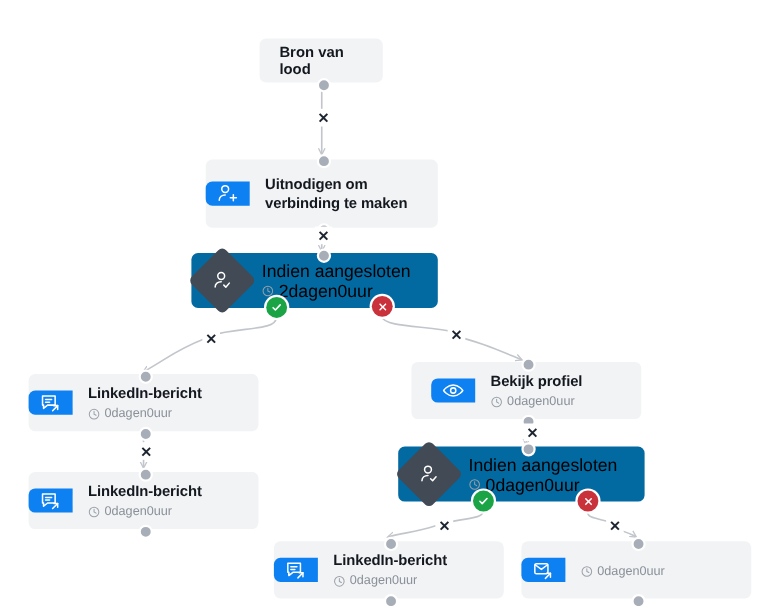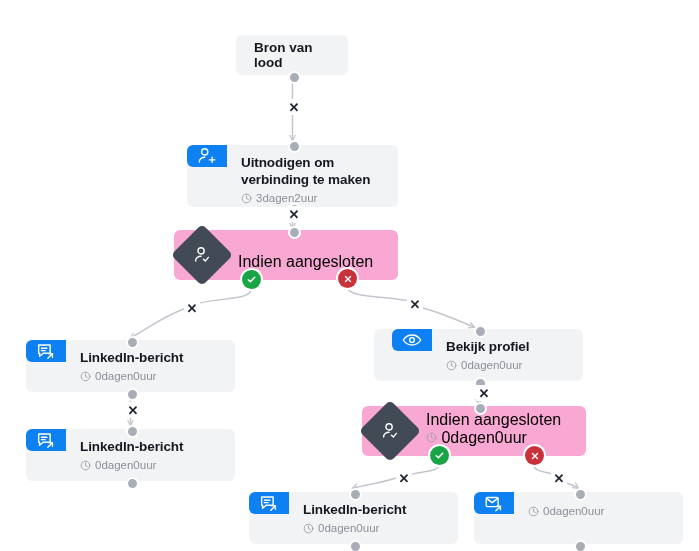--- a/index.html
+++ b/index.html
@@ -24,21 +24,21 @@
     top: 0;
     width: 699px;
     height: 551px;
     pointer-events: none;
   }
 
   
   .node {
     position: absolute;
     display: flex;
-    align-items: flex-start;
+    align-items: center;
     background: #f2f3f5;
     border-radius: 6px;
     box-sizing: border-box;
     z-index: 3;
   }
   .node.plain {
     justify-content: center;
     align-items: center;
   }
   .node .icon-panel {
@@ -86,27 +86,27 @@
     height: 40px;
     font-size: 13.5px;
     font-weight: bold;
     color: #14181f;
   }
 
   
   .diamond-node { z-index: 4; }
   .diamond-node .card {
     position: absolute;
-    background: #f9a8d4;
+    background: #0369a1;
     border-radius: 6px;
     box-sizing: border-box;
     padding: 9px 12px 9px 0;
     display: flex;
     flex-direction: column;
-    justify-content: flex-end;
+    justify-content: flex-start;
   }
   .diamond {
     position: absolute;
     width: 44px;
     height: 44px;
     background: #424a55;
     border-radius: 5px;
     transform: rotate(45deg);
     display: flex;
     align-items: center;
@@ -213,34 +213,34 @@
       <svg width="22" height="22" viewBox="0 0 24 24" fill="none" stroke="#ffffff" stroke-width="1.5" stroke-linecap="round" stroke-linejoin="round">
         <circle cx="9.5" cy="7.5" r="3.4"></circle>
         <path d="M3.6 18.5c0-3.3 2.7-5.2 5.9-5.2"></path>
         <path d="M17.6 13.2v6"></path>
           <path d="M14.6 16.2h6"></path>
       </svg>
     </div>
     <div class="body">
       <div class="title">Uitnodigen om
 verbinding te maken</div>
-      <div class="meta">
-        <svg width="11" height="11" viewBox="0 0 24 24" fill="none" stroke="#9aa0a8" stroke-width="2" stroke-linecap="round">
-          <circle cx="12" cy="12" r="9.5"></circle>
-            <path d="M12 6.5V12l4 2.2"></path>
-        </svg>
-        <span>3dagen2uur</span>
-      </div>
     </div>
   </div>
 
   <div class="diamond-node">
     <div class="card" style="left:174px; top:230px; width:224px; height:50px;">
       <div style="padding-left:64px;">
         <div class="title">Indien aangesloten</div>
+        <div class="meta">
+          <svg width="11" height="11" viewBox="0 0 24 24" fill="none" stroke="#9aa0a8" stroke-width="2" stroke-linecap="round">
+            <circle cx="12" cy="12" r="9.5"></circle>
+              <path d="M12 6.5V12l4 2.2"></path>
+          </svg>
+          <span>2dagen0uur</span>
+        </div>
       </div>
     </div>
     <div class="diamond" style="left:180px; top:233px;">
       <span class="glyph">
         <svg width="22" height="22" viewBox="0 0 24 24" fill="none" stroke="#ffffff" stroke-width="1.5" stroke-linecap="round" stroke-linejoin="round">
           <circle cx="11" cy="7.5" r="3.4"></circle>
           <path d="M5 18.5c0-3.3 2.7-5.2 6-5.2"></path>
           <path d="M13.6 16.6l2 2 3.4-4"></path>
         </svg>
       </span>

